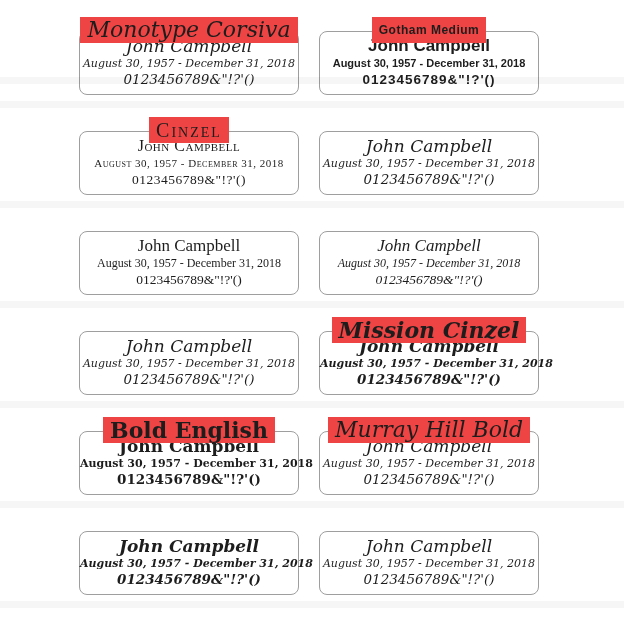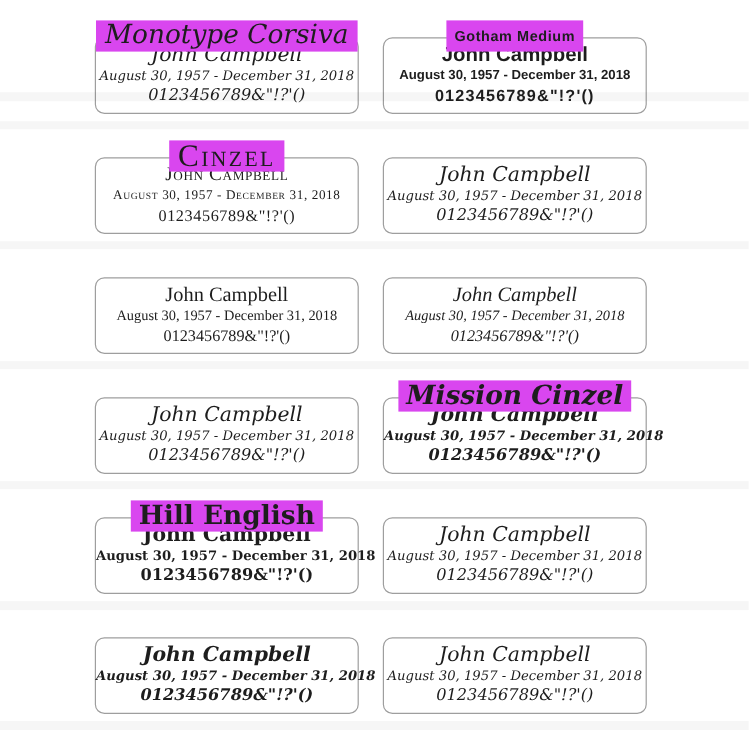--- a/index.html
+++ b/index.html
@@ -46,37 +46,37 @@
     position: absolute;
     top: -15px; left: 0; right: 0;
     text-align: center;
     line-height: 26px;
     font-size: 22px;
     white-space: nowrap;
     z-index: 2;
   }
   .card-title .legend-text {
     display: inline-block;
-    background: #d946ef;
+    background: #ef4444;
     padding: 0 7px;
   }
 
   .card-body { text-align: center; padding-top: 4px; }
   .line  { white-space: nowrap; }
   .name  { font-size: 17px;   line-height: 20px; }
   .dates { font-size: 11px;   line-height: 15px; }
   .chars { font-size: 13.5px; line-height: 17px; }
 
   
   .f-monotype-corsiva  { font-family: "DejaVu Serif", serif; font-style: italic; }
   .f-gotham-medium     { font-family: "Liberation Sans", sans-serif; font-weight: 700; }
   .f-gotham-medium .card-title { font-size: 12px; letter-spacing: .5px; }
   .f-gotham-medium .chars { letter-spacing: 1px; }
   .f-cinzel            { font-family: "Liberation Serif", serif; font-variant: small-caps; letter-spacing: .5px; }
-  .f-cinzel .card-title { font-size: 26px; letter-spacing: 2px; }
+  .f-cinzel .card-title { font-size: 20px; letter-spacing: 2px; }
   .f-cinzel .name      { font-size: 16px; }
   .f-lucida-calligraphy{ font-family: "DejaVu Serif", serif; font-style: italic; }
   .f-times-roman       { font-family: "Liberation Serif", serif; }
   .f-times-roman .dates, .f-times-roman-italic .dates { font-size: 12px; }
   .f-times-roman-italic{ font-family: "Liberation Serif", serif; font-style: italic; }
   .f-haydena           { font-family: "DejaVu Serif", serif; font-style: italic; }
   .f-mission-script    { font-family: "DejaVu Serif", serif; font-style: italic; font-weight: 700; }
   .f-olde-english      { font-family: "DejaVu Serif", serif; font-weight: 700; }
   .f-murray-hill-bold  { font-family: "DejaVu Serif", serif; font-style: italic; }
   .f-wisdom-script     { font-family: "DejaVu Serif", serif; font-style: italic; font-weight: 700; }
@@ -149,29 +149,32 @@
       <span class="legend-text">Mission Cinzel</span>
     </div>
     <div class="card-body">
       <div class="line name">John Campbell</div>
       <div class="line dates">August 30, 1957 - December 31, 2018</div>
       <div class="line chars">0123456789&amp;"!?'()</div>
     </div>
   </div>
     <div class="card f-olde-english">
     <div class="card-title">
-      <span class="legend-text">Hill English</span>
+      <span class="legend-text">Bold English</span>
     </div>
     <div class="card-body">
       <div class="line name">John Campbell</div>
       <div class="line dates">August 30, 1957 - December 31, 2018</div>
       <div class="line chars">0123456789&amp;"!?'()</div>
     </div>
   </div>
     <div class="card f-murray-hill-bold">
+    <div class="card-title">
+      <span class="legend-text">Murray Hill Bold</span>
+    </div>
     <div class="card-body">
       <div class="line name">John Campbell</div>
       <div class="line dates">August 30, 1957 - December 31, 2018</div>
       <div class="line chars">0123456789&amp;"!?'()</div>
     </div>
   </div>
     <div class="card f-wisdom-script">
     <div class="card-body">
       <div class="line name">John Campbell</div>
       <div class="line dates">August 30, 1957 - December 31, 2018</div>

